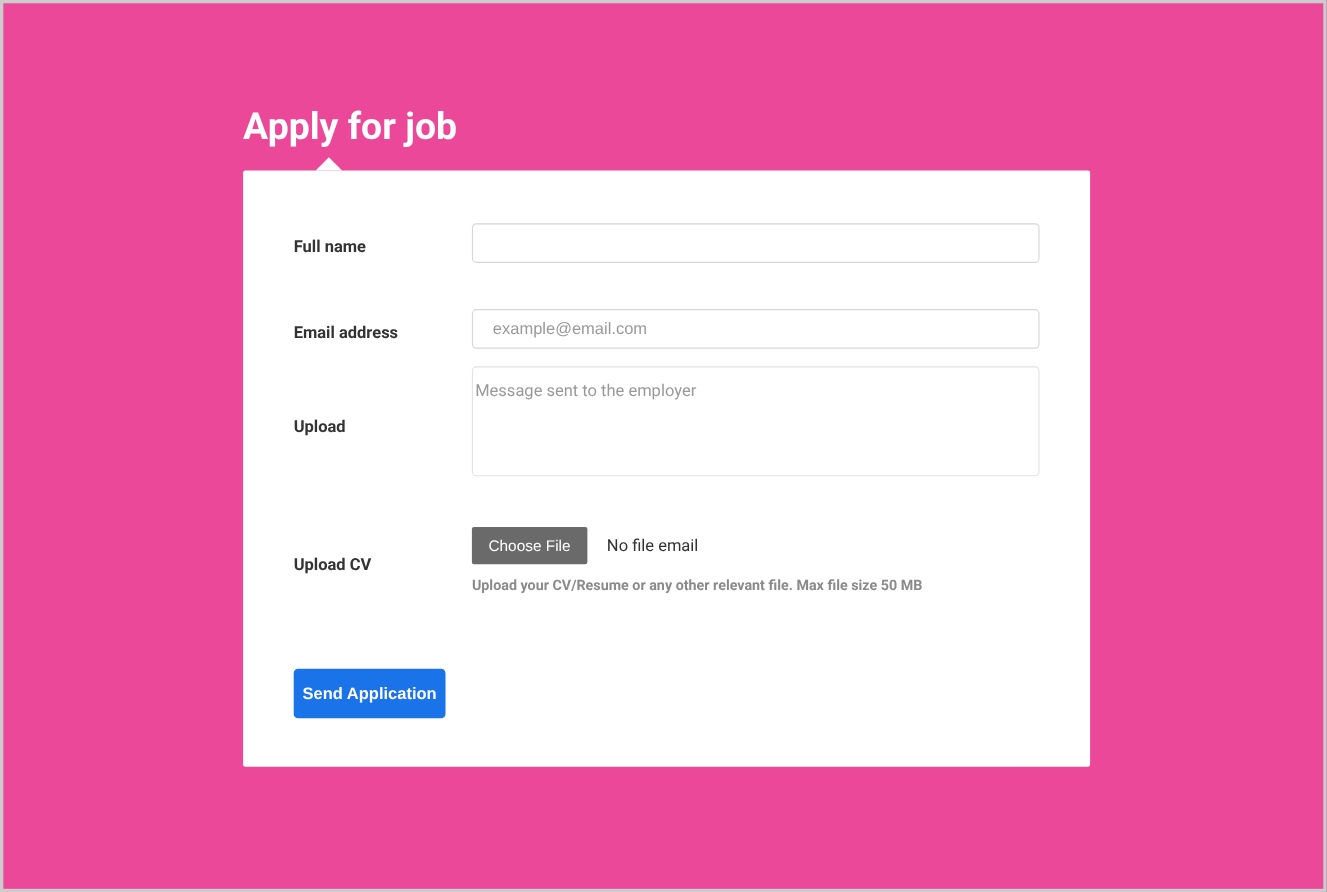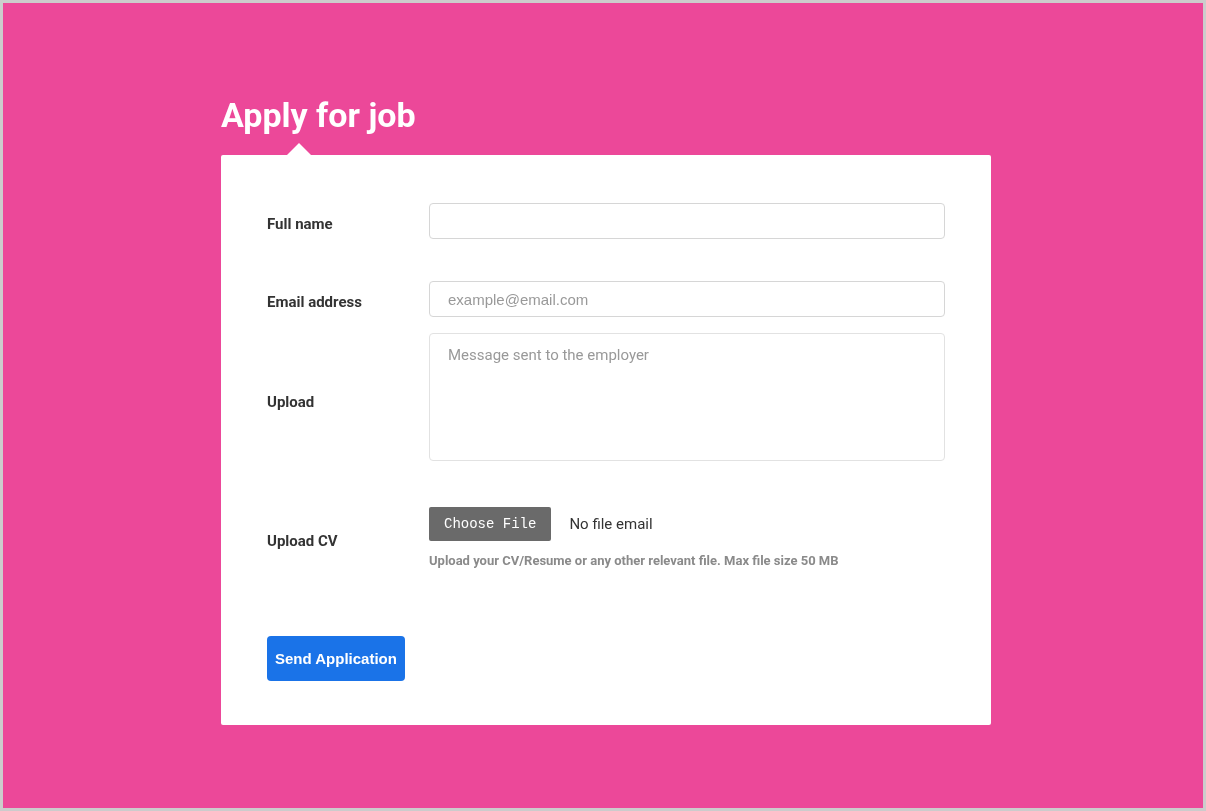--- a/index.html
+++ b/index.html
@@ -72,24 +72,24 @@
       border-radius: 4px;
       padding: 16px 18px;
       font-size: 15px;
       color: #333;
     }
     .text-input::placeholder {
       color: #999;
     }
     .textarea-input {
       width: 100%;
-      height: 128px;
+      height: 100px;
       border: 1px solid #e2e2e2;
       border-radius: 4px;
-      padding: 12px 18px;
+      padding: 12px 2px;
       font-size: 15px;
       color: #333;
       resize: none;
       font-family: inherit;
     }
     .textarea-input::placeholder {
       color: #999;
     }
     .file-row {
       display: flex;
@@ -97,21 +97,20 @@
       gap: 18px;
     }
     .choose-file-btn {
       background: #6a6a6a;
       color: #fff;
       border: none;
       padding: 9px 15px;
       font-size: 14px;
       border-radius: 2px;
       cursor: pointer;
-      font-family: Liberation Mono, monospace;
     }
     .file-status {
       font-size: 15px;
       color: #333;
     }
     .file-hint {
       margin-top: 12px;
       font-size: 13px;
       color: #8a8a8a;
       font-weight: bold;

